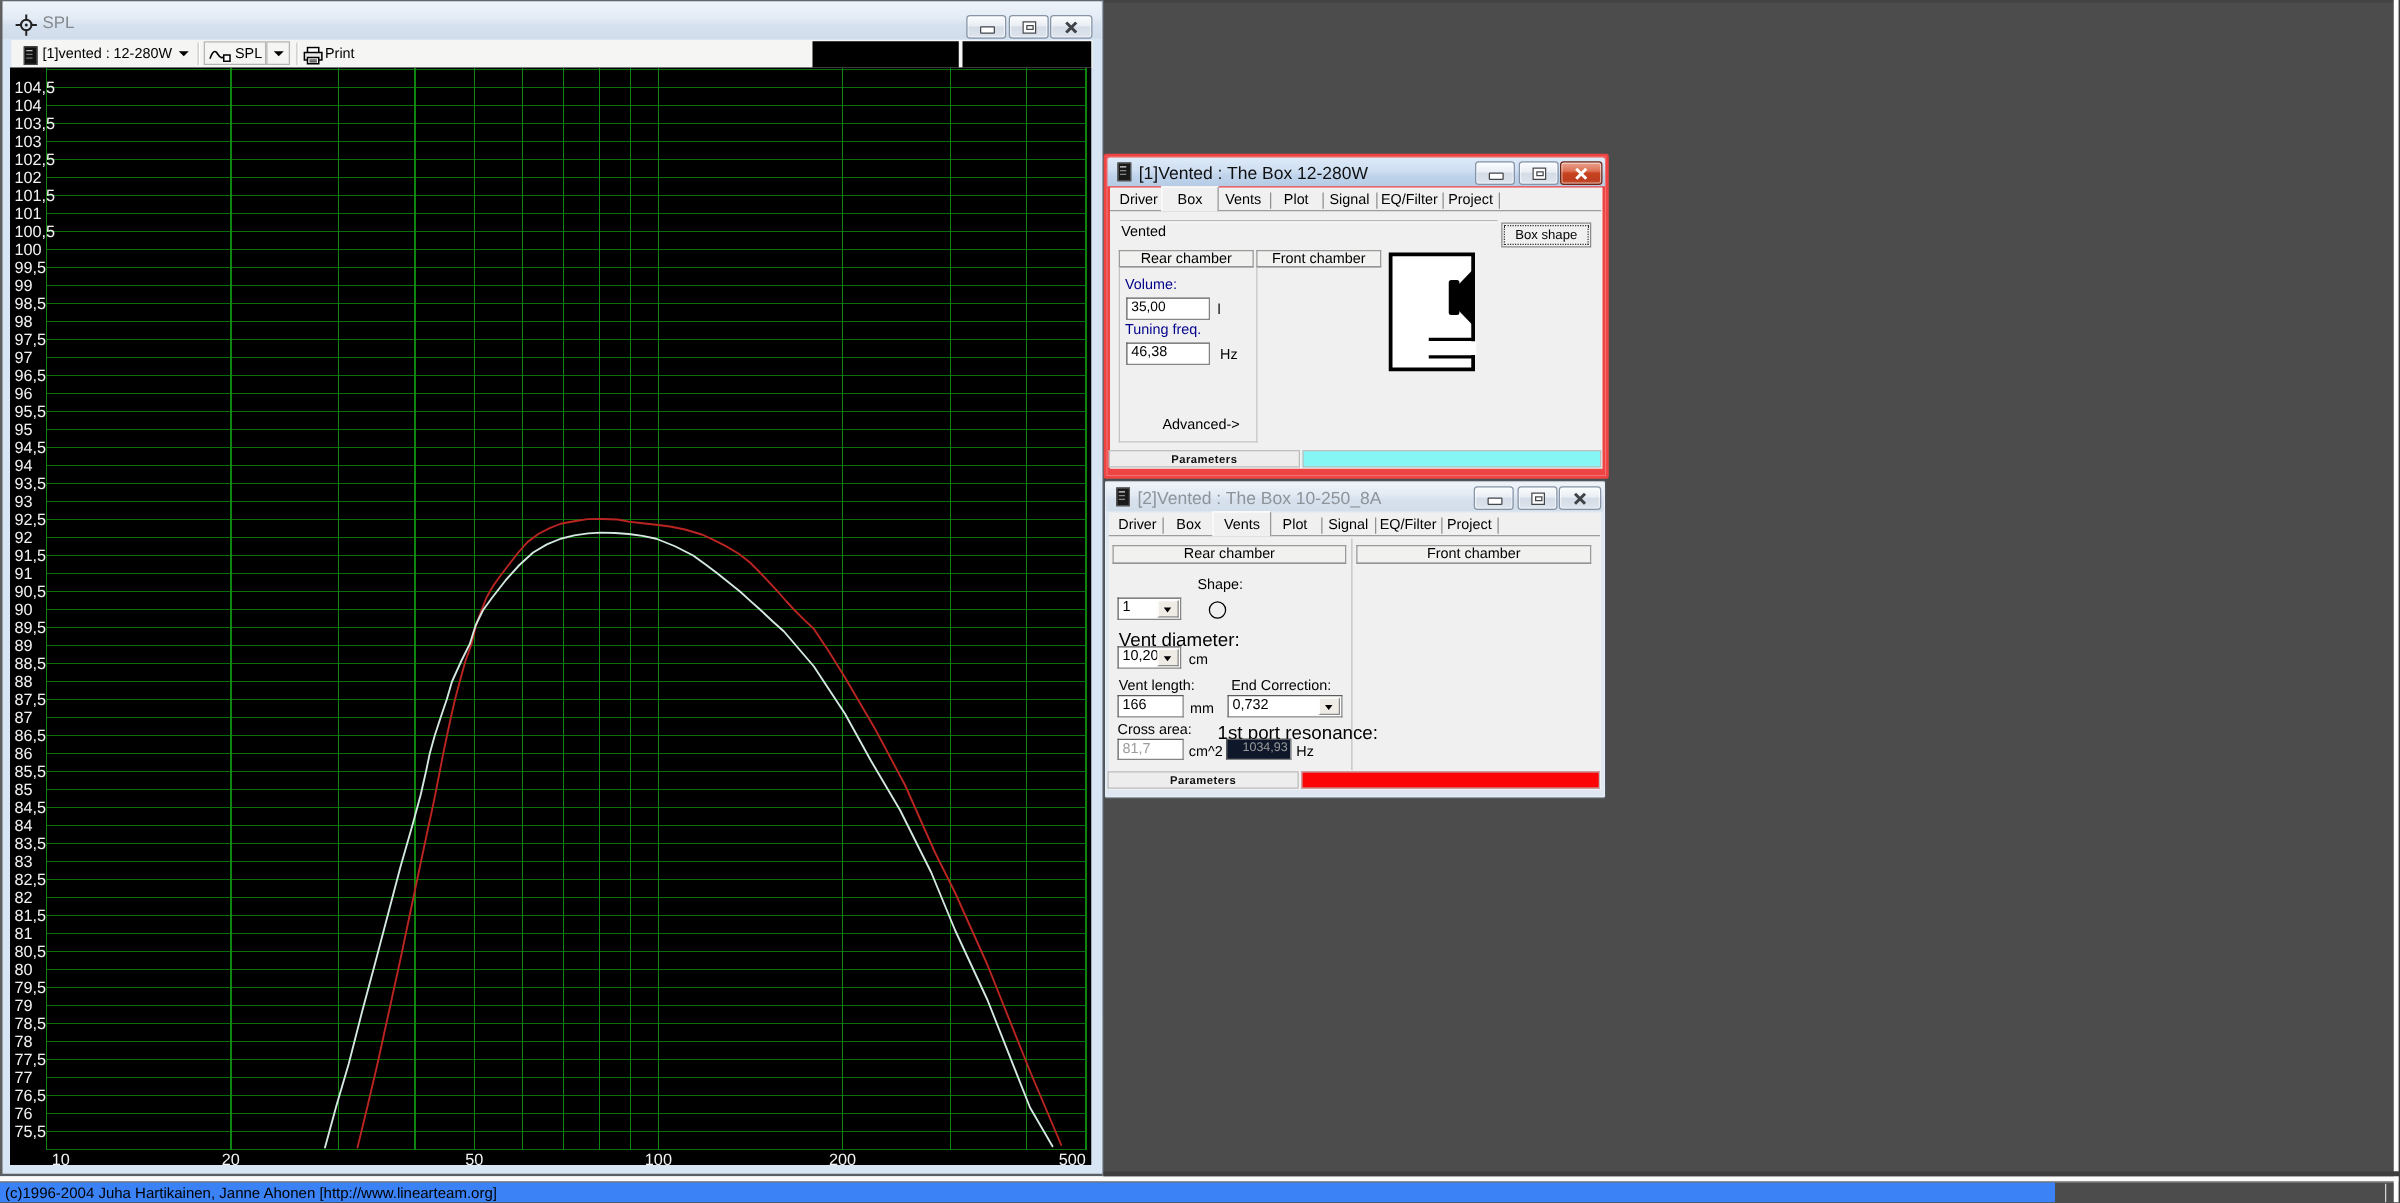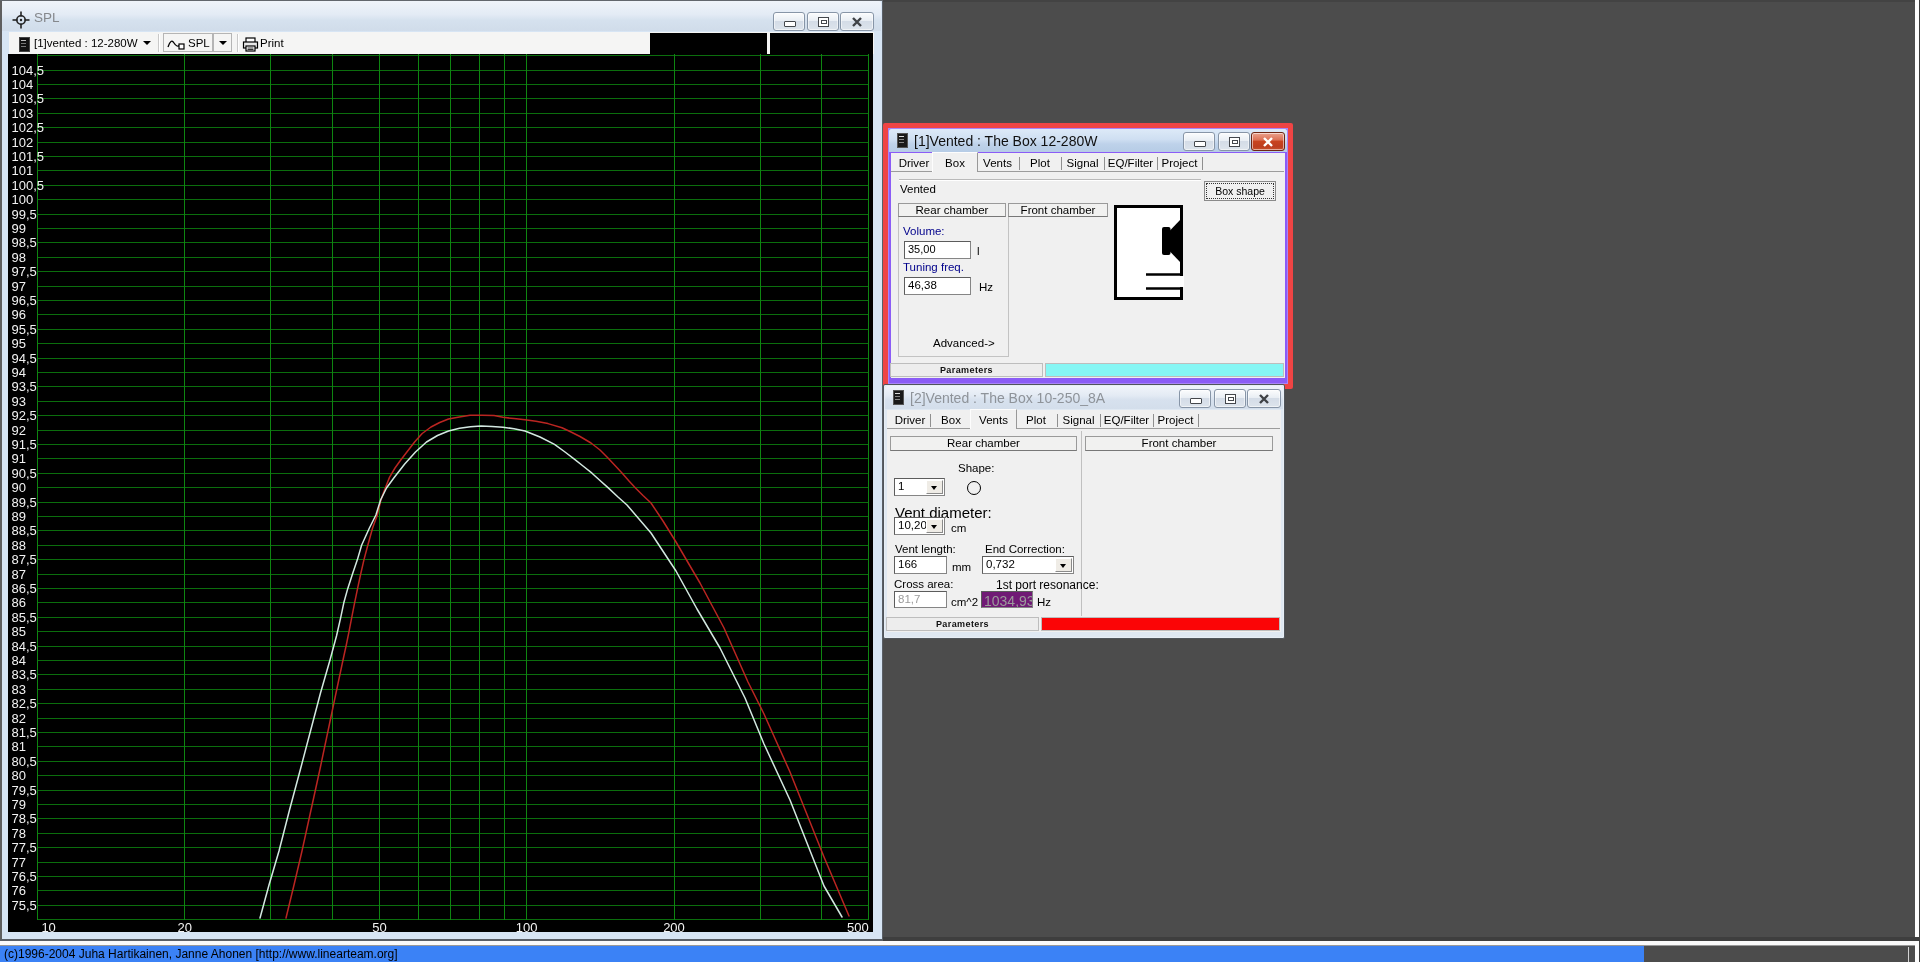--- a/index.html
+++ b/index.html
@@ -198,21 +198,21 @@
 <text x="371.4" y="878.1" font-size="13" fill="#f2f2f2" text-anchor="middle" font-family="Liberation Sans, sans-serif">50</text>
 <text x="518.7" y="878.1" font-size="13" fill="#f2f2f2" text-anchor="middle" font-family="Liberation Sans, sans-serif">100</text>
 <text x="666.0" y="878.1" font-size="13" fill="#f2f2f2" text-anchor="middle" font-family="Liberation Sans, sans-serif">200</text>
 <text x="860.7" y="878.1" font-size="13" fill="#f2f2f2" text-anchor="end" font-family="Liberation Sans, sans-serif">500</text>
 <polyline points="278.0,864.0 286.0,831.0 294.0,797.0 303.0,756.0 312.0,715.0 320.0,677.0 328.0,639.0 335.0,606.0 338.5,590.0 341.0,577.6 343.8,563.2 346.6,548.8 349.6,534.4 352.7,520.0 356.0,505.6 359.8,491.2 364.6,474.0 369.3,461.0 372.9,446.0 376.5,436.0 381.5,423.4 387.0,414.0 392.0,407.0 398.9,398.0 406.6,388.0 414.2,379.5 423.0,373.0 431.7,368.5 440.5,365.0 451.4,363.0 462.0,361.3 474.0,361.2 486.0,361.6 495.0,363.3 506.0,364.6 517.0,365.8 528.0,367.2 540.0,369.6 554.0,373.8 562.0,377.5 572.0,382.5 583.0,389.0 592.0,396.0 600.0,404.0 607.0,411.5 614.0,419.0 621.0,427.0 627.5,434.0 635.0,441.5 643.0,449.0 655.0,467.0 668.0,488.0 692.0,529.0 716.0,574.0 740.0,628.0 756.0,660.0 782.0,718.0 816.0,803.0 841.0,862.0" fill="none" stroke="#bb2521" stroke-width="1.5" stroke-linejoin="round" stroke-linecap="round"></polyline>
 <polyline points="252.0,864.0 261.0,831.0 271.0,797.0 281.5,756.0 292.5,715.0 302.5,677.0 312.5,639.0 322.0,606.0 328.5,582.0 332.8,563.2 335.8,548.8 339.8,534.4 344.5,520.0 349.4,505.6 353.6,491.2 361.4,474.0 367.9,461.0 372.6,446.0 378.5,434.0 385.8,424.0 396.7,410.0 407.5,398.0 418.5,388.0 429.5,381.5 440.5,377.0 451.5,374.3 462.5,372.7 473.0,372.1 484.0,372.4 495.0,373.2 506.0,374.7 517.0,377.0 532.0,383.0 546.5,390.4 557.0,398.0 566.0,404.8 575.0,412.0 584.0,419.2 592.0,426.5 600.0,433.6 610.0,443.0 619.0,451.0 643.0,479.0 668.0,517.0 689.0,555.0 712.0,594.0 737.0,644.0 756.0,690.0 782.0,746.0 816.0,832.0 834.0,863.0" fill="none" stroke="#d3e8e1" stroke-width="1.5" stroke-linejoin="round" stroke-linecap="round"></polyline>
 </svg>
   </div>
 <div style="position:absolute;left:0;top:0;width:2px;height:941px;background:#5f5f5f"></div>
 <div style="position:absolute;left:0;top:0;width:882px;height:1px;background:#62676d"></div>
-<div style="position:absolute;left:883px;top:123px;width:400px;height:256px;background:#8b5cf6;border:5px solid #ef4444;border-radius:2px;box-shadow:0 0 0 1px rgba(255,255,255,.25) inset">
+<div style="position:absolute;left:883px;top:123px;width:400px;height:256px;background:#ef4444;border:2px solid #ef4444;border-radius:2px;box-shadow:0 0 0 1px rgba(255,255,255,.25) inset">
     <div style="position:absolute;left:1px;top:1px;right:1px;height:23px;background:linear-gradient(180deg,#ddeaf8 0%,#cfdff2 45%,#bed2ea 65%,#b6cce6 100%);border-radius:2px 2px 0 0"></div>
     <div style="position:absolute;left:9px;top:5px;width:9px;height:13px;background:#1a1a1a;border:1px solid #555">
       <div style="position:absolute;left:1px;top:2px;width:5px;height:1px;background:#ddd"></div>
       <div style="position:absolute;left:1px;top:5px;width:5px;height:1px;background:#888"></div>
       <div style="position:absolute;left:1px;top:8px;width:5px;height:1px;background:#888"></div>
     </div>
     <div style="position:absolute;left:26px;top:5px;font-size:14px;color:#101010;white-space:nowrap;">[1]Vented : The Box 12-280W</div>
     <div style="position:absolute;left:295px;top:4px;width:30px;height:17px;background:linear-gradient(180deg,#fbfcfd 0%,#e9eef4 45%,#d4dce7 50%,#dde4ec 100%);border:1px solid #8795a7;border-radius:3px;box-shadow:inset 0 0 0 1px rgba(255,255,255,.55)">
       <div style="position:absolute;left:50%;top:50%;width:10px;height:4px;margin:-1px 0 0 -5px;background:#fff;border:1.4px solid #44474c;border-radius:1px"></div>
     </div>
@@ -323,22 +323,22 @@
     <div style="position:absolute;left:11px;top:158px;font-size:11.5px;color:#000;white-space:nowrap;">Vent length:</div>
     <div style="position:absolute;left:10px;top:171px;width:53px;height:18px;background:#fff;border:1px solid #858585;border-top-color:#5c5c5c;border-left-color:#5c5c5c;box-sizing:border-box;font-size:11.5px;color:#000;padding:1px 0 0 3px;overflow:hidden">166</div>
     <div style="position:absolute;left:68px;top:176px;font-size:11.5px;color:#000;white-space:nowrap;">mm</div>
     <div style="position:absolute;left:101px;top:158px;font-size:11.5px;color:#000;white-space:nowrap;">End Correction:</div>
     <div style="position:absolute;left:98px;top:171px;width:92px;height:18px;background:#fff;border:1px solid #858585;border-top-color:#5c5c5c;border-left-color:#5c5c5c;box-sizing:border-box;font-size:11.5px;color:#000;padding:1px 0 0 3px">0,732<div style="position:absolute;right:1px;top:1px;bottom:1px;width:15px;background:#efece6;border:1px solid #8a8a8a;border-top-color:#fff;border-left-color:#fff;">
         <div style="position:absolute;left:50%;top:50%;margin:-1.5px 0 0 -3.5px;width:0;height:0;border-left:3.5px solid transparent;border-right:3.5px solid transparent;border-top:4px solid #000"></div>
       </div></div>
     <div style="position:absolute;left:10px;top:193px;font-size:11.5px;color:#000;white-space:nowrap;">Cross area:</div>
     <div style="position:absolute;left:10px;top:206px;width:53px;height:17px;background:#fff;border:1px solid #858585;border-top-color:#5c5c5c;border-left-color:#5c5c5c;box-sizing:border-box;font-size:11.5px;color:#9b9b9b;padding:1px 0 0 3px;overflow:hidden">81,7</div>
     <div style="position:absolute;left:67px;top:211px;font-size:11.5px;color:#000;white-space:nowrap;">cm^2</div>
-    <div style="position:absolute;left:112px;top:193px;font-size:12px;color:#000;white-space:nowrap;">1st port resonance:</div>
-    <div style="position:absolute;left:97px;top:206px;width:52px;height:17px;background:#701a75;border:1px solid #858585;border-top-color:#5c5c5c;border-left-color:#5c5c5c;box-sizing:border-box;font-size:14px;color:#9b9b9b;padding:1px 0 0 2px;overflow:hidden">1034,93</div>
+    <div style="position:absolute;left:90px;top:193px;font-size:15px;color:#000;white-space:nowrap;">1st port resonance:</div>
+    <div style="position:absolute;left:97px;top:206px;width:52px;height:17px;background:#0f172a;border:1px solid #858585;border-top-color:#5c5c5c;border-left-color:#5c5c5c;box-sizing:border-box;font-size:10px;color:#9b9b9b;padding:1px 0 0 12px;overflow:hidden">1034,93</div>
     <div style="position:absolute;left:153px;top:211px;font-size:11.5px;color:#000;white-space:nowrap;">Hz</div>
     <div style="position:absolute;left:2px;top:232px;width:153px;height:14px;background:#ededed;border:1px solid #bdbdbd;box-sizing:border-box;text-align:center;font-size:9px;font-weight:bold;letter-spacing:.4px;color:#111;line-height:12px">Parameters</div>
     <div style="position:absolute;left:157px;top:232px;width:239px;height:14px;background:#fb0506;border:1px solid #bdbdbd;box-sizing:border-box"></div>
   </div>
 <div style="position:absolute;left:0;top:939px;width:882px;height:2px;background:#5a5f66"></div>
 <div style="position:absolute;left:0;top:941px;width:1920px;height:4px;background:#fafafa"></div>
 <div style="position:absolute;left:0;top:945px;width:1920px;height:1px;background:#999"></div>
 <div style="position:absolute;left:0;top:946px;width:1644px;height:16px;background:#3b82f6">
   <div style="position:absolute;left:4px;top:1px;font-size:12px;color:#000;white-space:nowrap">(c)1996-2004 Juha Hartikainen, Janne Ahonen [http://www.linearteam.org]</div>
   <div style="position:absolute;left:1908px;top:1px;width:1px;height:15px;background:#d4d4d4"></div>

